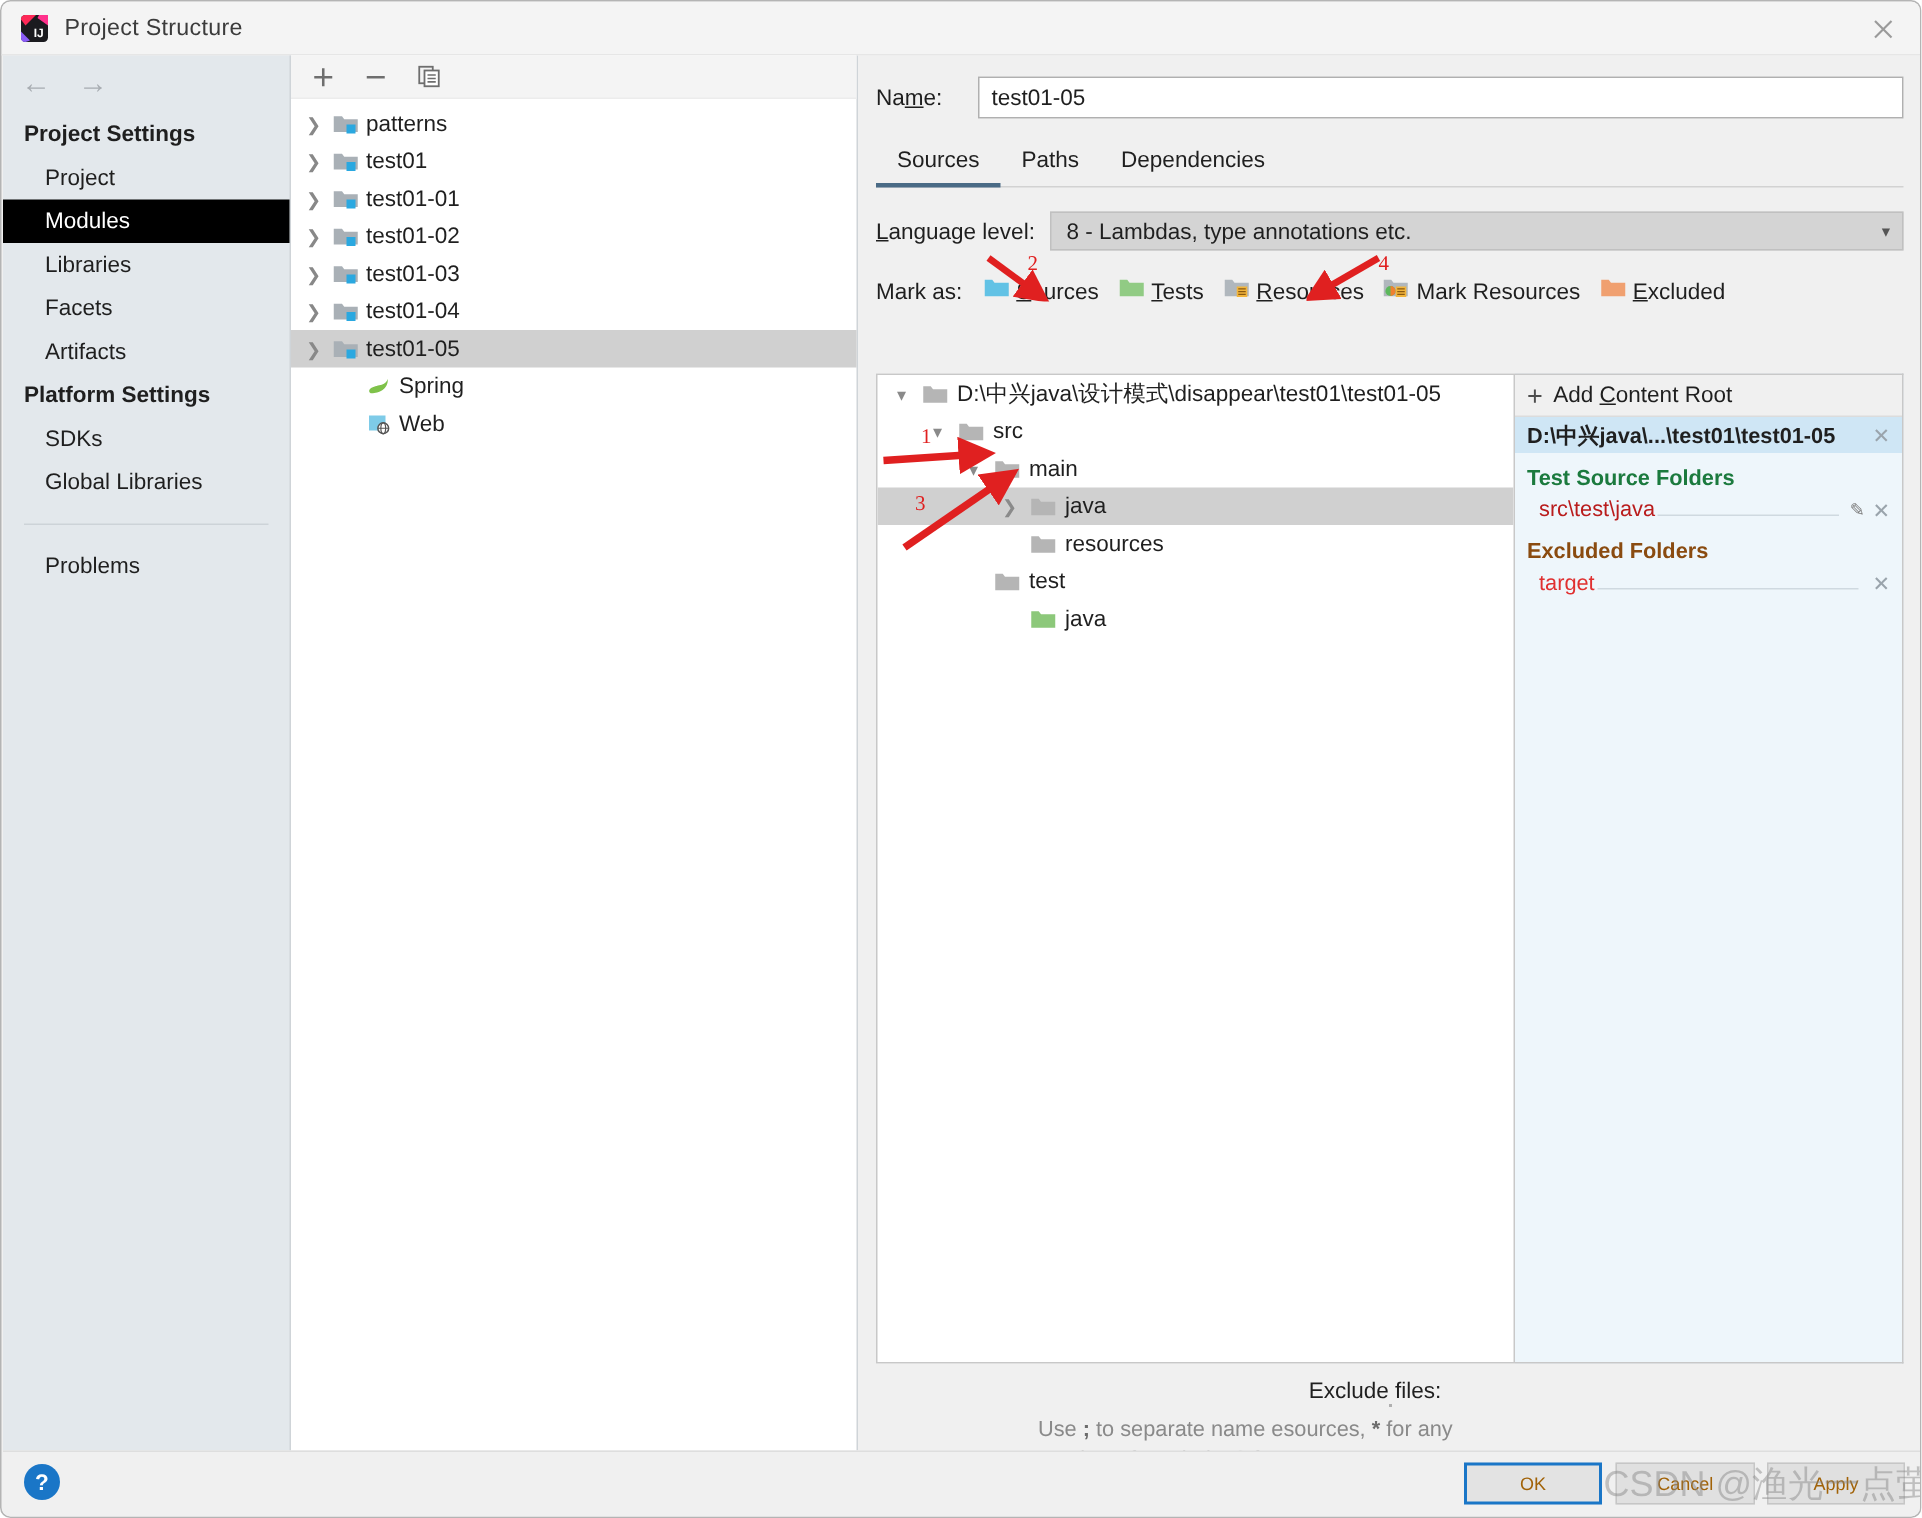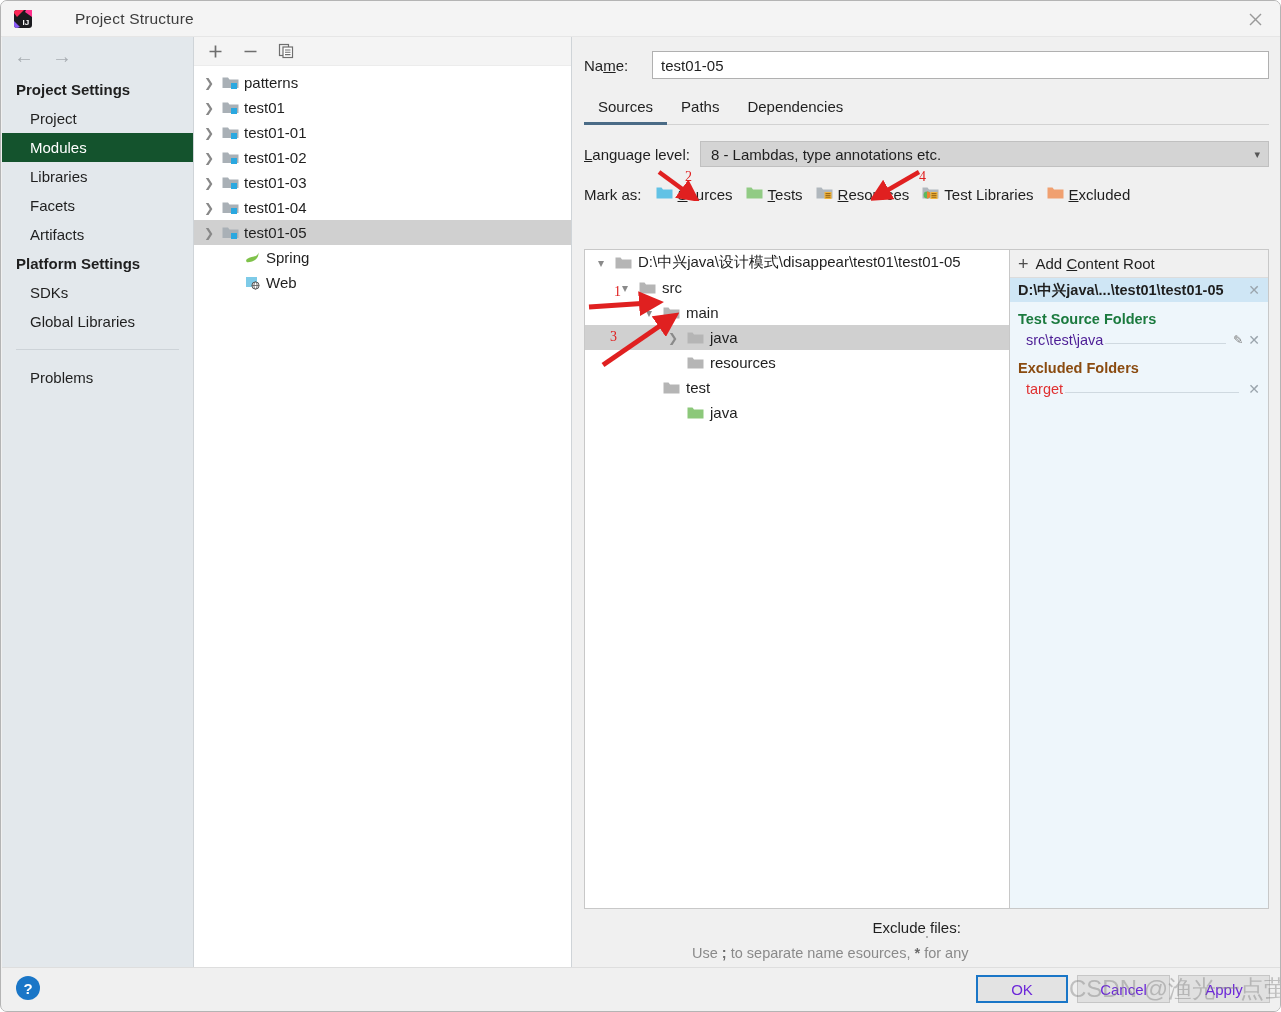--- a/index.html
+++ b/index.html
@@ -19,21 +19,20 @@
     border-radius: 7px;
     overflow: hidden;
   }
 
   
   #titlebar {
     position: absolute; left: 0; top: 0; width: 1281px; height: 36px;
     background: #f4f4f4;
     display: flex; align-items: center;
     border-bottom: 1px solid #e6e6e6;
-    gap: 32px;
   }
   #titlebar .logo {
     width: 20px; height: 20px; margin-left: 12px; margin-right: 10px;
     position: relative; flex: none;
   }
   #titlebar .title {
     font-size: 15.5px; color: #3c3c3c; letter-spacing: .2px;
   }
   #titlebar .close {
     position: absolute; right: 0; top: 0;
@@ -52,21 +51,21 @@
   #navbtns { height: 38px; display: flex; align-items: center; padding-left: 12px; gap: 18px; }
   #navbtns span { color: #a8adb2; font-size: 20px; line-height: 1; }
   .side-group {
     font-weight: bold; color: #1f1f1f; font-size: 15px;
     padding: 6px 0 6px 14px;
   }
   .side-item {
     padding: 5px 0 5px 28px; color: #1f1f1f; font-size: 15px;
     line-height: 19px;
   }
-  .side-item.selected { background: #14532d; color: #ffffff; }
+  .side-item.selected { background: #000000; color: #ffffff; }
   .side-sep { height: 1px; background: #cdd3d8; margin: 13px 14px 13px 14px; }
 
   
   #modpanel {
     position: absolute; left: 193px; top: 36px;
     width: 378px; height: 930px;
     background: #ffffff;
     border-right: 1px solid #cfd4d8;
   }
   #modtoolbar {
@@ -166,21 +165,21 @@
     font-weight: bold; font-size: 14.5px; color: #1f1f1f;
   }
   .sec-title { font-weight: bold; font-size: 14.5px; padding: 9px 0 2px 8px; }
   .sec-title.test { color: #1b7a3e; }
   .sec-title.excl { color: #8a4b10; }
   .sec-row {
     display: flex; align-items: center; padding: 0 8px 0 16px; height: 22px;
     font-size: 14.5px;
   }
   .sec-row .path { white-space: nowrap; }
-  .sec-row .path.green { color: #4c1d95; }
+  .sec-row .path.green { color: #b91c1c; }
   .sec-row .path.red { color: #e03030; }
   .sec-row .rule { flex: 1; border-bottom: 1px solid #cfd9e0; margin: 0 4px 3px 2px; height: 10px; }
   .xmark { color: #9aa4ac; font-size: 14px; padding-left: 5px; }
   .pencil { color: #7a7a7a; font-size: 12px; padding-left: 3px; }
 
   
   #excluderow { position: absolute; left: 12px; top: 882px; width: 685px; }
   #excluderow .top { display: flex; align-items: center; flex-direction: column; }
   #excluderow .lbl { font-size: 15px; color: #1f1f1f; width: 108px; }
   #excludeinput {
@@ -200,21 +199,21 @@
   #helpbtn {
     position: absolute; left: 14px; top: 8px;
     width: 24px; height: 24px; border-radius: 50%;
     background: #1a76c7; color: #fff; font-size: 15px; font-weight: bold;
     display: flex; align-items: center; justify-content: center;
   }
   .btn {
     position: absolute; top: 7px; height: 28px;
     background: #e0e0e0; border: 1px solid #c6c6c6;
     display: flex; align-items: center; justify-content: center;
-    font-size: 15px; color: #6d28d9;
+    font-size: 12px; color: #a16207;
   }
   .btn.primary { border: 2px solid #1a76c7; background: #e3e3e3; }
   #okbtn { left: 974px; width: 92px; }
   #cancelbtn { left: 1075px; width: 93px; }
   #applybtn { left: 1176px; width: 92px; }
 
   #watermark {
     position: absolute; left: 1068px; top: 972px;
     font-size: 24px; color: rgba(130,130,130,0.45);
     white-space: nowrap; pointer-events: none;
@@ -459,21 +458,21 @@
           <svg width="17" height="14" viewBox="0 0 17 14">
               <path d="M0.5 1.5 L5.5 1.5 L7 3.5 L16.5 3.5 L16.5 12.5 L0.5 12.5 Z" fill="#b0b7bd"></path>
               <circle cx="5" cy="9" r="3.4" fill="#5cb85c"></circle>
               <path d="M5 5.6 A3.4 3.4 0 0 1 5 12.4 Z" fill="#ef8030"></path>
               <rect x="8.5" y="6" width="7" height="7" fill="#f2b53c"></rect>
               <line x1="9.5" y1="7.6" x2="14.5" y2="7.6" stroke="#8a5a10" stroke-width="0.9"></line>
               <line x1="9.5" y1="9.4" x2="14.5" y2="9.4" stroke="#8a5a10" stroke-width="0.9"></line>
               <line x1="9.5" y1="11.2" x2="14.5" y2="11.2" stroke="#8a5a10" stroke-width="0.9"></line>
             </svg>
         </span>
-        <span class="txt">Test Libraries</span>
+        <span class="txt">Mark Resources</span>
       </span>
 
       <span class="mark-item">
         <span>
           <svg width="17" height="14" viewBox="0 0 17 14">
               <path d="M0.5 1.5 L5.5 1.5 L7 3.5 L16.5 3.5 L16.5 12.5 L0.5 12.5 Z" fill="#f0a070"></path>
             </svg>
         </span>
         <span class="txt"><span class="uline">E</span>xcluded</span>
       </span>

